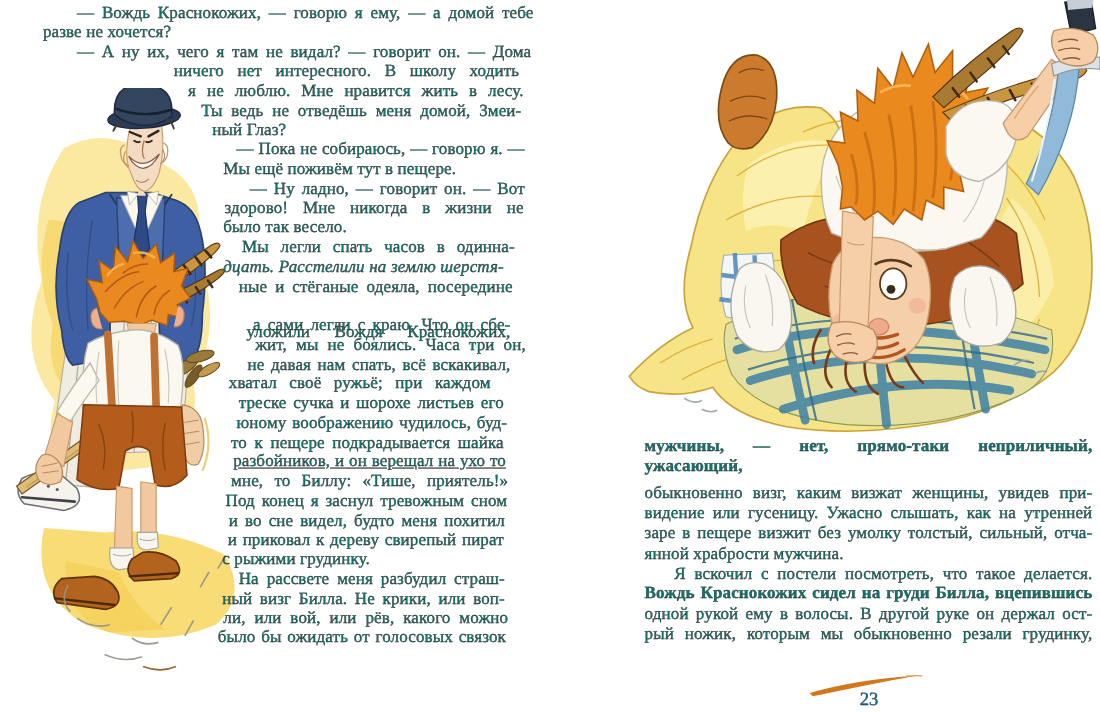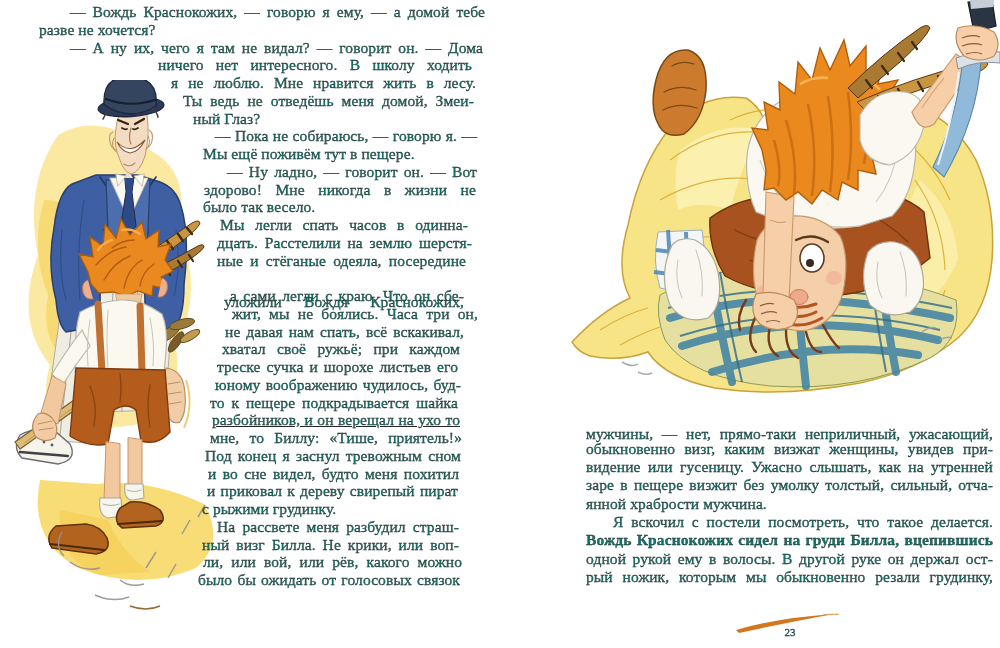--- a/index.html
+++ b/index.html
@@ -8,21 +8,21 @@
     font-family:"Liberation Serif","DejaVu Serif",serif;color:#252525;
   }
   .line{
     position:absolute;font-size:15.5px;line-height:18px;color:#0f766e;
     -webkit-text-stroke:.3px #252525;letter-spacing:.1px;white-space:nowrap;
   }
   .line.just{white-space:normal;text-align:justify;text-align-last:justify;}
   .illus{position:absolute;}
   .pagenum{
     position:absolute;left:765px;top:626px;width:50px;text-align:center;
-    font-size:11px;color:#0369a1;-webkit-text-stroke:.3px #2d2d2d;
+    font-size:17px;color:#0369a1;-webkit-text-stroke:.3px #2d2d2d;
   }
   .swoosh{position:absolute;left:728px;top:606px;}
 </style>
 </head>
 <body>
 
 <div class="spread">
 
   <svg class="illus" style="left:0;top:80px" width="240" height="550" viewBox="0 0 240 550">
     <g>
@@ -303,43 +303,43 @@
       <div class="line just" style="left: 158px; top: 56.3px; width: 314px;">ничего нет интересного. В школу ходить</div>
       <div class="line just" style="left: 171px; top: 74px; width: 305px;">я не люблю. Мне нравится жить в лесу.</div>
       <div class="line just" style="left: 183px; top: 91.8px; width: 291px;">Ты ведь не отведёшь меня домой, Змеи-</div>
       <div class="line" style="left: 193px; top: 109.5px;">ный Глаз?</div>
       <div class="line just" style="left: 215px; top: 127.3px; width: 262px;">— Пока не собираюсь, — говорю я. —</div>
       <div class="line" style="left: 203px; top: 145px;">Мы ещё поживём тут в пещере.</div>
       <div class="line just" style="left: 227px; top: 162.8px; width: 250px;">— Ну ладно, — говорит он. — Вот</div>
       <div class="line just" style="left: 204px; top: 180.5px; width: 272px;">здорово! Мне никогда в жизни не</div>
       <div class="line" style="left: 203px; top: 198.3px;">было так весело.</div>
       <div class="line just" style="left: 220px; top: 216px; width: 248px;">Мы легли спать часов в одинна-</div>
-      <div class="line just" style="left: 217px; top: 233.8px; width: 255px;">дцать. Расстелили на землю шерстя-</div>
+      <div class="line just" style="left: 203px; top: 233.8px; width: 255px; font-style: italic;">дцать. Расстелили на землю шерстя-</div>
       <div class="line just" style="left: 217px; top: 251.5px; width: 249px;">ные и стёганые одеяла, посередине</div>
       <div class="line just" style="left: 224px; top: 269.3px; width: 240px; margin-top: 24px;">уложили Вождя Краснокожих,</div>
       <div class="line just" style="left: 230px; top: 287px; width: 234px;">а сами легли с краю. Что он сбе-</div>
       <div class="line just" style="left: 220px; top: 304.8px; width: 246px; margin-left: 12px;">жит, мы не боялись. Часа три он,</div>
       <div class="line just" style="left: 225px; top: 322.5px; width: 239px;">не давая нам спать, всё вскакивал,</div>
-      <div class="line just" style="left: 222px; top: 340.3px; width: 238px;">хватал своё ружьё; при каждом</div>
+      <div class="line just" style="left: 208px; top: 340.3px; width: 238px;">хватал своё ружьё; при каждом</div>
       <div class="line just" style="left: 217px; top: 358px; width: 241px;">треске сучка и шорохе листьев его</div>
       <div class="line just" style="left: 215px; top: 375.8px; width: 246px;">юному воображению чудилось, буд-</div>
       <div class="line just" style="left: 210px; top: 393.5px; width: 248px;">то к пещере подкрадывается шайка</div>
       <div class="line just" style="left: 212px; top: 411.3px; width: 248px; text-decoration: underline;">разбойников, и он верещал на ухо то</div>
       <div class="line just" style="left: 210px; top: 429px; width: 252px;">мне, то Биллу: «Тише, приятель!»</div>
       <div class="line just" style="left: 205px; top: 446.8px; width: 256px;">Под конец я заснул тревожным сном</div>
       <div class="line just" style="left: 208px; top: 464.5px; width: 251px;">и во сне видел, будто меня похитил</div>
       <div class="line just" style="left: 207px; top: 482.3px; width: 251px;">и приковал к дереву свирепый пират</div>
       <div class="line" style="left: 202px; top: 500px;">с рыжими грудинку.</div>
       <div class="line just" style="left: 217px; top: 517.8px; width: 242px;">На рассвете меня разбудил страш-</div>
       <div class="line just" style="left: 202px; top: 535.5px; width: 257px;">ный визг Билла. Не крики, или воп-</div>
       <div class="line just" style="left: 203px; top: 553.3px; width: 259px;">ли, или вой, или рёв, какого можно</div>
       <div class="line just" style="left: 198px; top: 571px; width: 262px;">было бы ожидать от голосовых связок</div>
     </div>
   <div id="rightText">
-      <div class="line just" style="left: 586px; top: 425px; width: 407px;">мужчины, — нет, прямо-таки неприличный, ужасающий,</div>
+      <div class="line just" style="left: 586px; top: 397px; width: 407px; font-weight: bold;">мужчины, — нет, прямо-таки неприличный, ужасающий,</div>
       <div class="line just" style="left: 586px; top: 439.8px; width: 407px;">обыкновенно визг, каким визжат женщины, увидев при-</div>
       <div class="line just" style="left: 586px; top: 458.1px; width: 407px;">видение или гусеницу. Ужасно слышать, как на утренней</div>
       <div class="line just" style="left: 586px; top: 476.4px; width: 407px;">заре в пещере визжит без умолку толстый, сильный, отча-</div>
       <div class="line" style="left: 586px; top: 494.7px;">янной храбрости мужчина.</div>
       <div class="line just" style="left: 613px; top: 513px; width: 380px;">Я вскочил с постели посмотреть, что такое делается.</div>
       <div class="line just" style="left: 586px; top: 531.3px; width: 407px; font-weight: bold;">Вождь Краснокожих сидел на груди Билла, вцепившись</div>
       <div class="line just" style="left: 586px; top: 549.6px; width: 407px;">одной рукой ему в волосы. В другой руке он держал ост-</div>
       <div class="line just" style="left: 586px; top: 567.9px; width: 407px;">рый ножик, которым мы обыкновенно резали грудинку,</div>
     </div>
 

